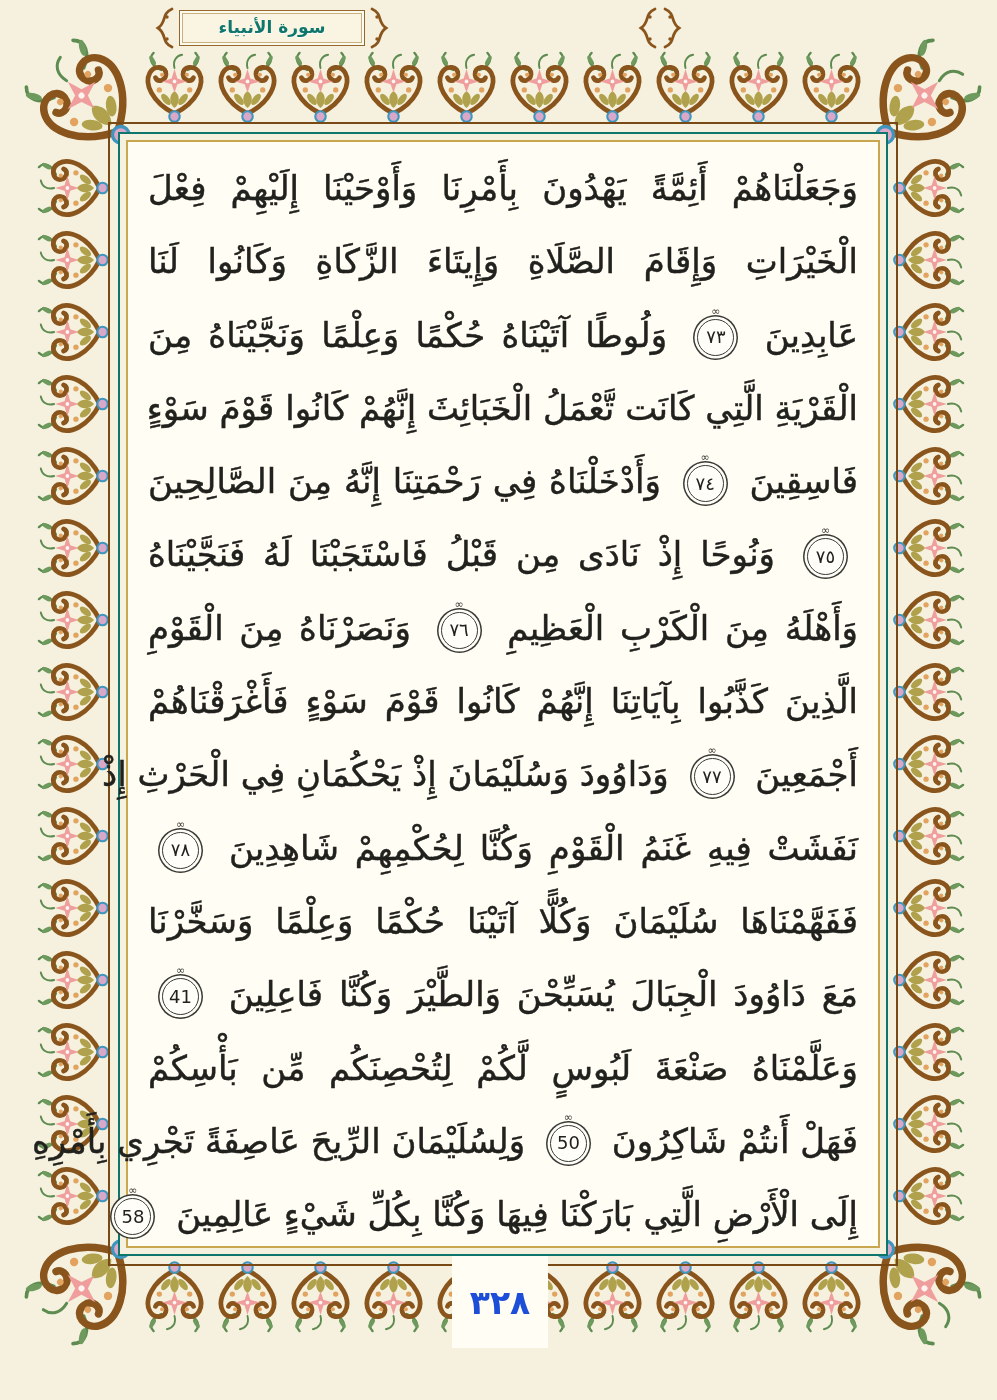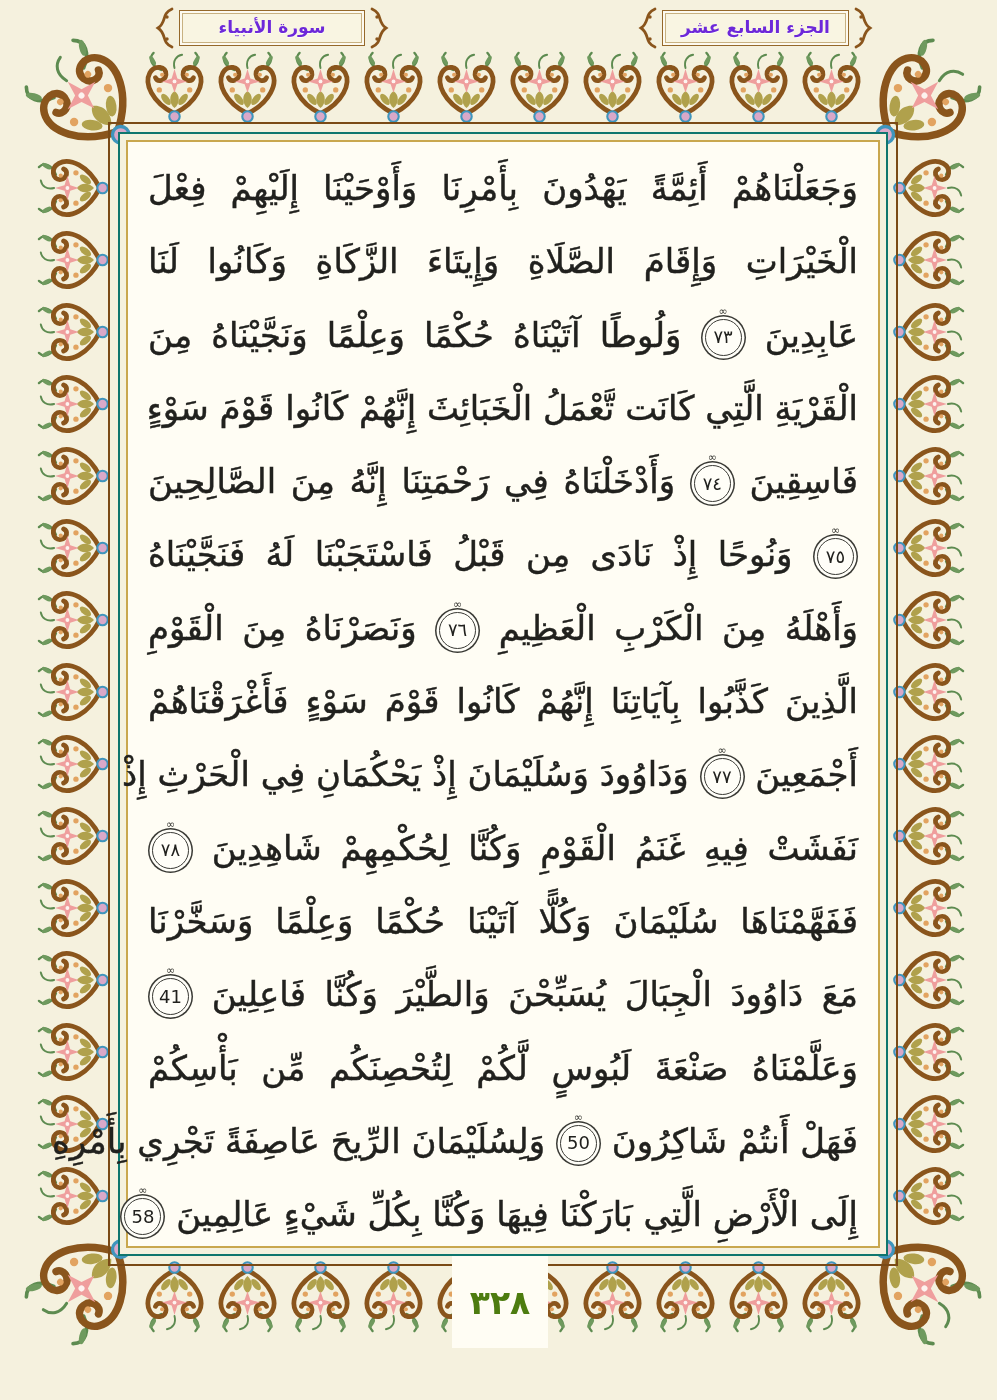--- a/index.html
+++ b/index.html
@@ -11,21 +11,21 @@
   
   .cartouche{
     position:absolute;top:5px;height:46px;display:flex;align-items:center;gap:4px;z-index:6;
   }
   .cartouche-left{left:155px;}
   .cartouche-right{left:638px;}
   .cartouche .label-box{
     border:1.5px solid #95682a;background:#f9f5e2;
     box-shadow:inset 0 0 0 2px #fdfaf0, inset 0 0 0 3px rgba(160,120,50,.55);
     padding:6px 18px 8px;min-width:148px;text-align:center;
-    color:#6d28d9;font-weight:bold;font-size:17px;line-height:1.2;direction:rtl;
+    color:#0f766e;font-weight:bold;font-size:17px;line-height:1.2;direction:rtl;
     text-shadow:0 1px 0 rgba(255,255,255,.8);
   }
   .brace{flex:0 0 auto;}
   
   .band{position:absolute;z-index:1;overflow:visible;}
   .rail{
     position:absolute;left:108px;top:122px;width:786px;height:1140px;
     border:2.5px solid #7a4a16;z-index:2;
   }
   
@@ -46,34 +46,34 @@
     text-align:justify;text-align-last:justify;text-justify:inter-word;
     font-size:34px;color:#21211e;
     -webkit-text-stroke:0.45px #21211e;
     white-space:nowrap;
   }
   .ayah-marker{
     position:relative;display:inline-flex;align-items:center;justify-content:center;
     width:35px;height:35px;border-radius:50%;
     background:#fffef8;border:1.5px solid #3a3a35;
     box-shadow:0 0 0 2.5px #fffef8, 0 0 0 4px #3a3a35;
-    margin:0 4px;vertical-align:middle;
+    margin:0 14px;vertical-align:middle;
     font-size:18px;line-height:1;color:#21211e;
     -webkit-text-stroke:0;
   }
   .ayah-marker::before{
     content:"\221E";position:absolute;top:-14px;left:50%;transform:translateX(-50%);
     font-size:11px;color:#3a3a35;-webkit-text-stroke:0;
   }
   
   .page-num-patch{
     position:absolute;left:452px;top:1256px;width:96px;height:92px;
     background:#fffdf4;z-index:4;
     display:flex;align-items:center;justify-content:center;
-    color:#4d7c0f;font-weight:bold;font-size:33px;direction:rtl;
+    color:#1d4ed8;font-weight:bold;font-size:33px;direction:rtl;
   }
 </style>
 </head>
 <body>
 
 <svg width="0" height="0" style="position:absolute" aria-hidden="true">
   <defs>
     <g id="border-motif">
       <path d="M-14,-20 C-24,-24 -28,-32 -22,-38" fill="none" stroke="#5d8b50" stroke-width="2.4" stroke-linecap="round"></path>
       <path d="M14,-20 C24,-24 28,-32 22,-38" fill="none" stroke="#5d8b50" stroke-width="2.4" stroke-linecap="round"></path>
@@ -98,21 +98,20 @@
       <circle cx="12" cy="11" r="1.7" fill="#8a551c"></circle>
       <circle cx="12" cy="33" r="1.7" fill="#8a551c"></circle>
     </g>
   </defs>
 </svg>
 
 <div class="cartouche cartouche-right">
   <svg class="brace" width="20" height="44" viewBox="0 0 20 44">
       <use href="#cartouche-brace"></use>
     </svg>
-  <div class="label-box">الجزء السابع عشر</div>
   <svg class="brace" width="20" height="44" viewBox="0 0 20 44">
       <g transform="scale(-1,1) translate(-20,0)">
         <use href="#cartouche-brace"></use>
       </g>
     </svg>
 </div>
 <div class="cartouche cartouche-left">
   <svg class="brace" width="20" height="44" viewBox="0 0 20 44">
       <use href="#cartouche-brace"></use>
     </svg>

